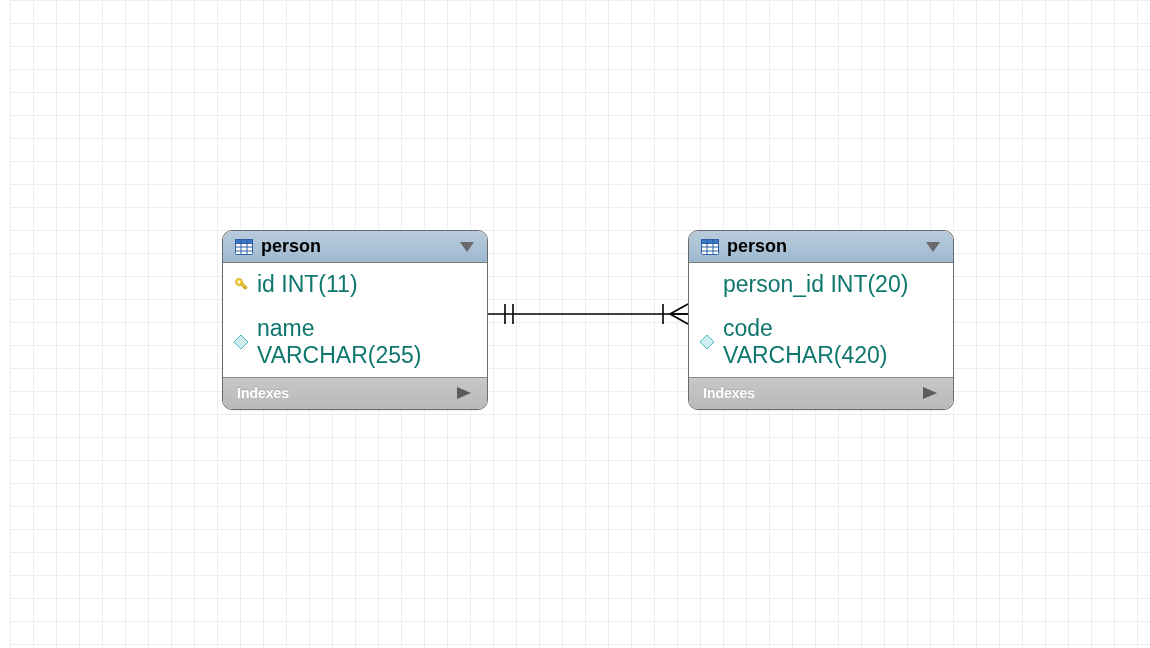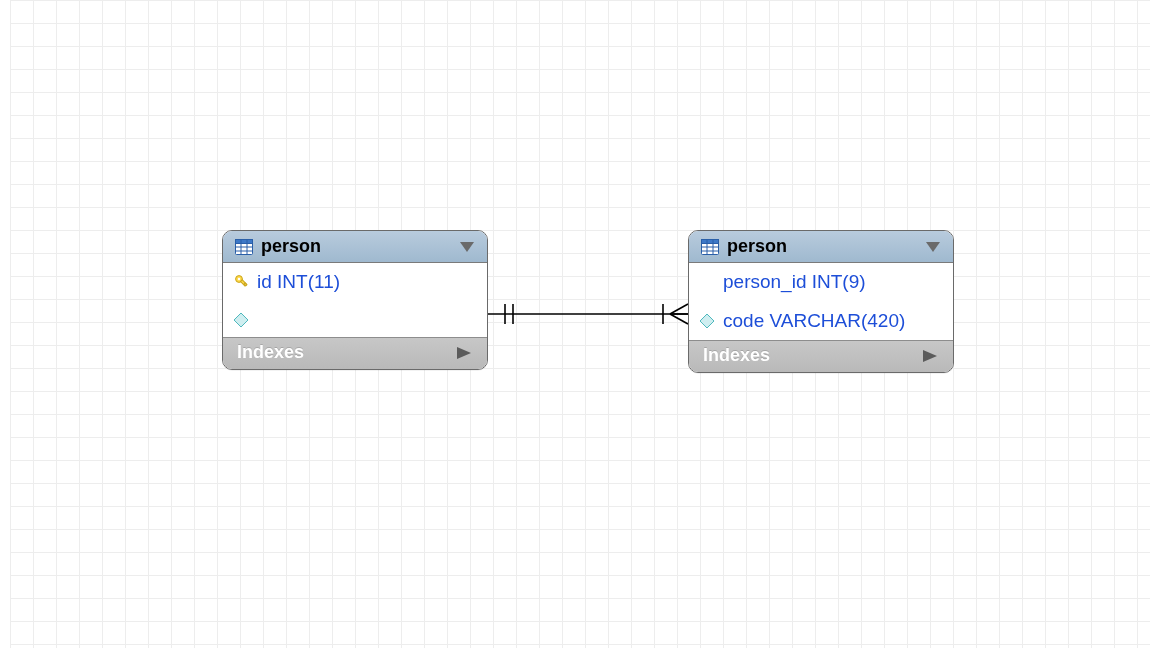--- a/index.html
+++ b/index.html
@@ -57,22 +57,22 @@
     flex: 0 0 auto;
   }
   .entity-body {
     background: #fff;
   }
   .field-row {
     display: flex;
     align-items: center;
     gap: 8px;
     padding: 8px 10px;
-    font-size: 19px;
-    color: #1d4ed8;
+    font-size: 23px;
+    color: #0f766e;
     min-height: 36px;
     box-sizing: border-box;
   }
   .field-row + .field-row {
     border-top: 1px solid transparent;
   }
   .field-icon {
     width: 16px;
     height: 16px;
     flex: 0 0 auto;
@@ -83,21 +83,21 @@
     justify-content: space-between;
     padding: 6px 14px 8px 14px;
     background: linear-gradient(#c7c7c7, #b9b9b9);
     border-top: 1px solid #8d8d8d;
     height: 32px;
     box-sizing: border-box;
   }
   .entity-footer .footer-label {
     color: #fff;
     font-weight: bold;
-    font-size: 18px;
+    font-size: 14px;
     text-shadow: 0 -1px 0 rgba(0,0,0,0.15);
   }
   .footer-arrow {
     width: 18px;
     height: 14px;
   }
   .relation-svg {
     position: absolute;
     left: 0;
     top: 0;
@@ -146,20 +146,21 @@
           <circle cx="6" cy="5" r="1.2" fill="#fff"></circle>
           <rect x="7.5" y="7.5" width="2.4" height="6.3" transform="rotate(-45 7.5 7.5)" fill="#ffd94a" stroke="#caa61e"></rect>
           <rect x="11" y="10" width="1.5" height="2.6" transform="rotate(-45 11 10)" fill="#ffd94a" stroke="#caa61e"></rect>
         </svg>
         <span>id INT(11)</span>
       </div>
       <div class="field-row">
         <svg class="field-icon" viewBox="0 0 16 16">
           <polygon points="8,1 15,8 8,15 1,8" fill="#cfeef0" stroke="#4fb8bd"></polygon>
         </svg>
+        <span>name VARCHAR(255)</span>
       </div>
     </div>
     <div class="entity-footer">
       <span class="footer-label">Indexes</span>
       <svg class="footer-arrow" viewBox="0 0 18 14">
         <polygon points="2,1 16,7 2,13" fill="#5b5b5b"></polygon>
       </svg>
     </div>
   </div>
 
@@ -174,21 +175,21 @@
         <line x1="0.5" y1="12" x2="17.5" y2="12" stroke="#2a5fa8"></line>
       </svg>
       <span class="entity-title">person</span>
       <svg class="collapse-icon" viewBox="0 0 16 12">
         <polygon points="1,1 15,1 8,11" fill="#6a6a6a"></polygon>
       </svg>
     </div>
     <div class="entity-body">
       <div class="field-row">
         <span class="field-icon"></span>
-        <span>person_id INT(9)</span>
+        <span>person_id INT(20)</span>
       </div>
       <div class="field-row">
         <svg class="field-icon" viewBox="0 0 16 16">
           <polygon points="8,1 15,8 8,15 1,8" fill="#cfeef0" stroke="#4fb8bd"></polygon>
         </svg>
         <span>code VARCHAR(420)</span>
       </div>
     </div>
     <div class="entity-footer">
       <span class="footer-label">Indexes</span>

